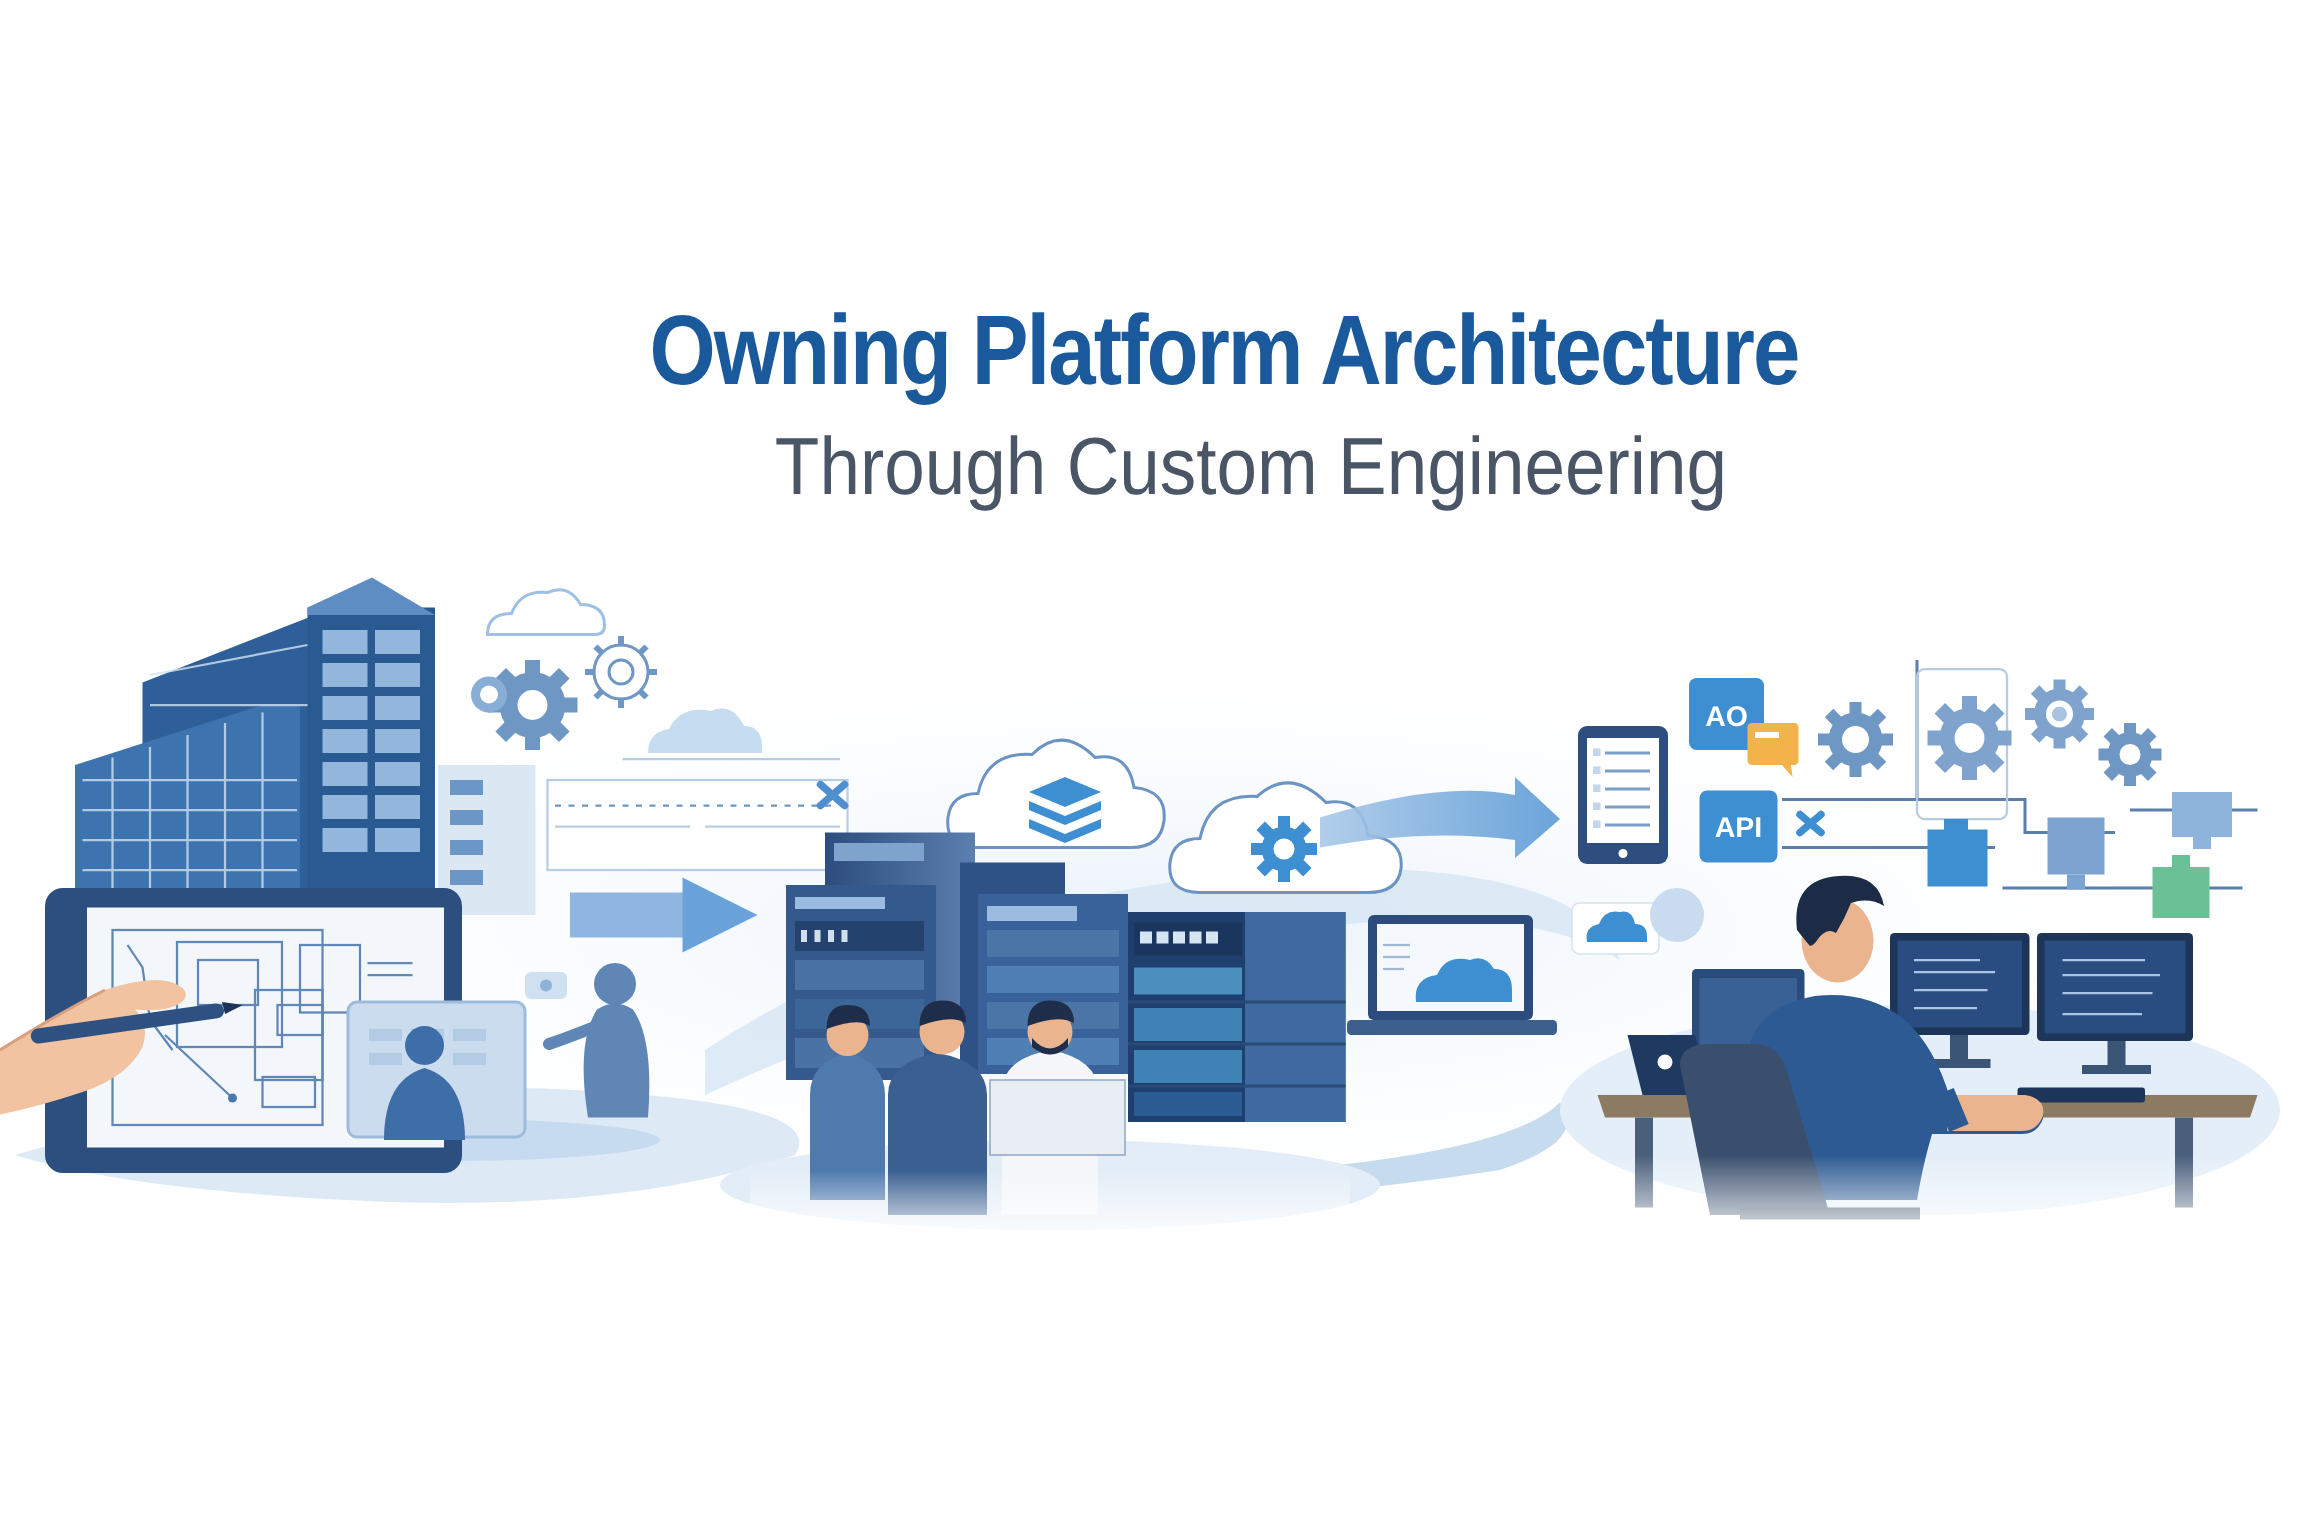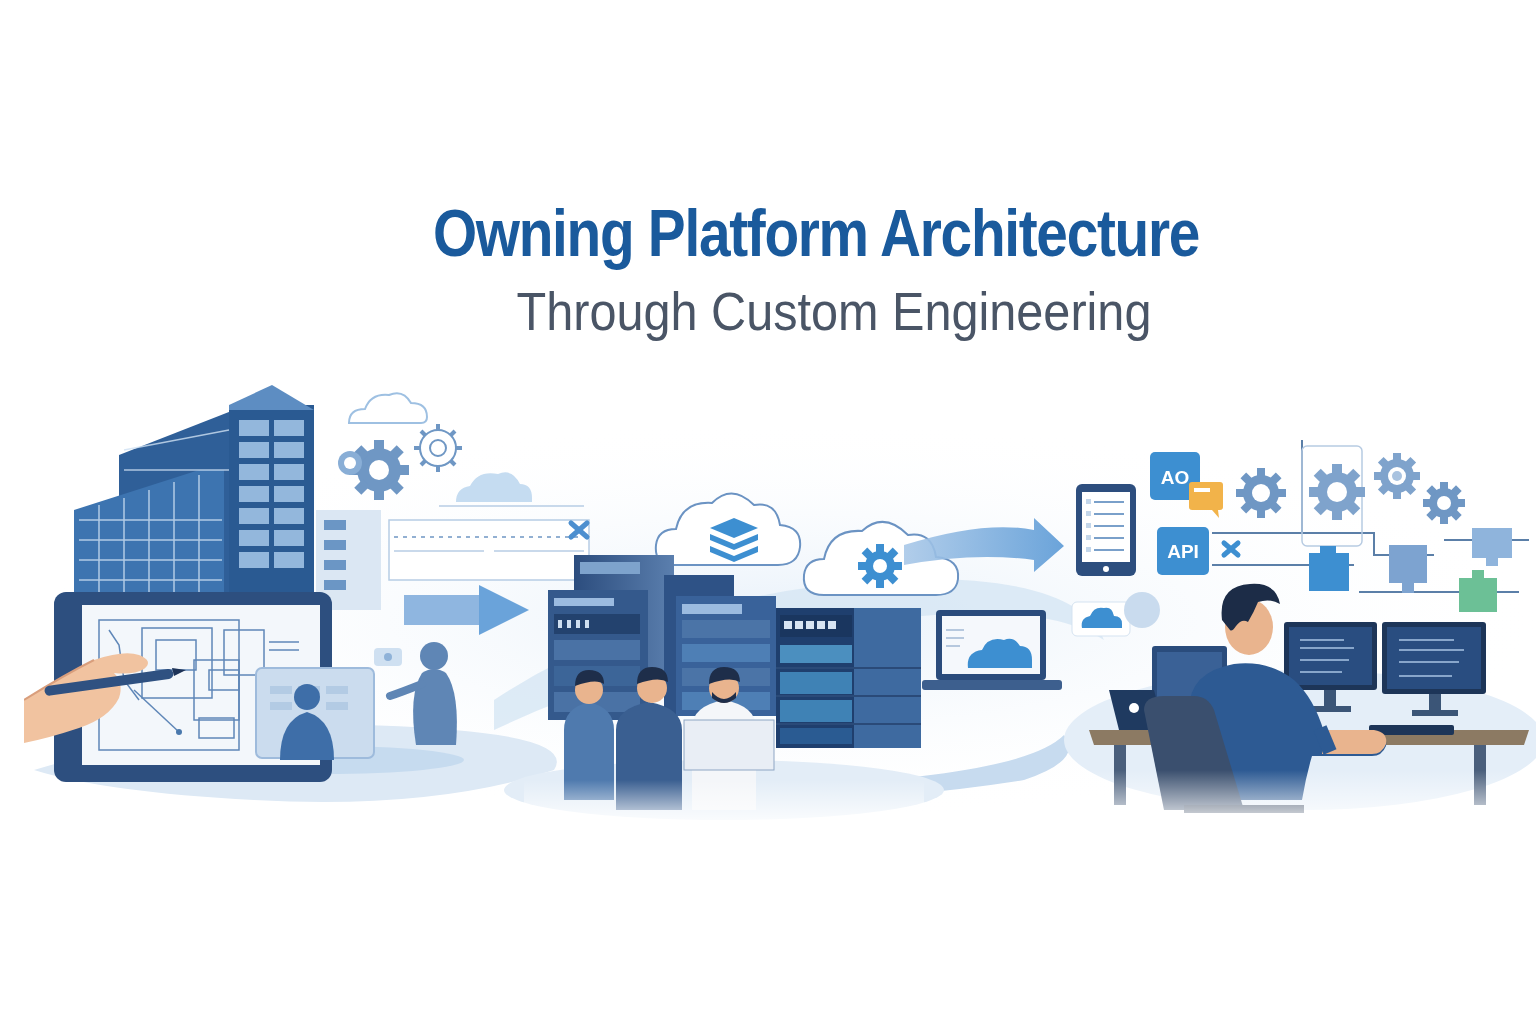--- a/index.html
+++ b/index.html
@@ -20,21 +20,21 @@
     font-family: "Liberation Sans", sans-serif;
     font-weight: 400;
     font-size: 54px;
     color: #4a5566;
     line-height: 70px;
     margin-top: 6px;
     padding-left: 40px;
     transform: scaleX(0.9);
   }
 
-  .scene { position: absolute; left: 0; top: 370px; width: 1420px; height: 460px; margin-left: 24px; }
+  .scene { position: absolute; left: 0; top: 370px; width: 1420px; height: 460px; }
   svg { display: block; }
 </style>
 </head>
 <body>
 
 <div class="title-block">
   <div class="title">Owning Platform Architecture</div>
   <div class="subtitle">Through Custom Engineering</div>
 </div>
 

